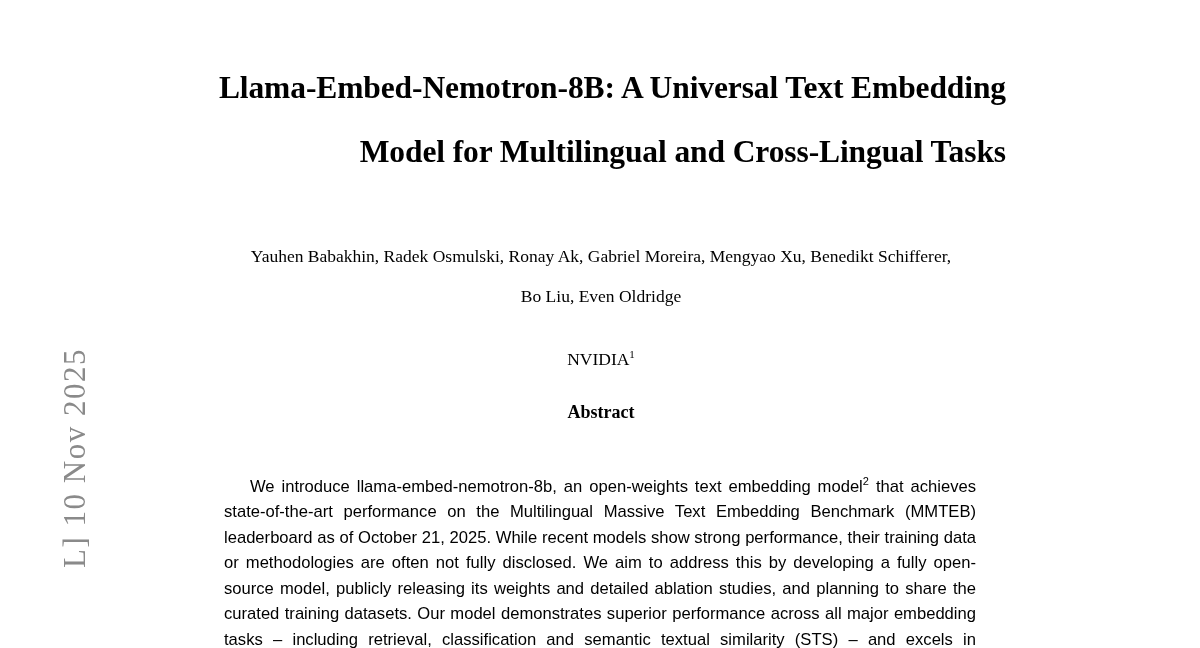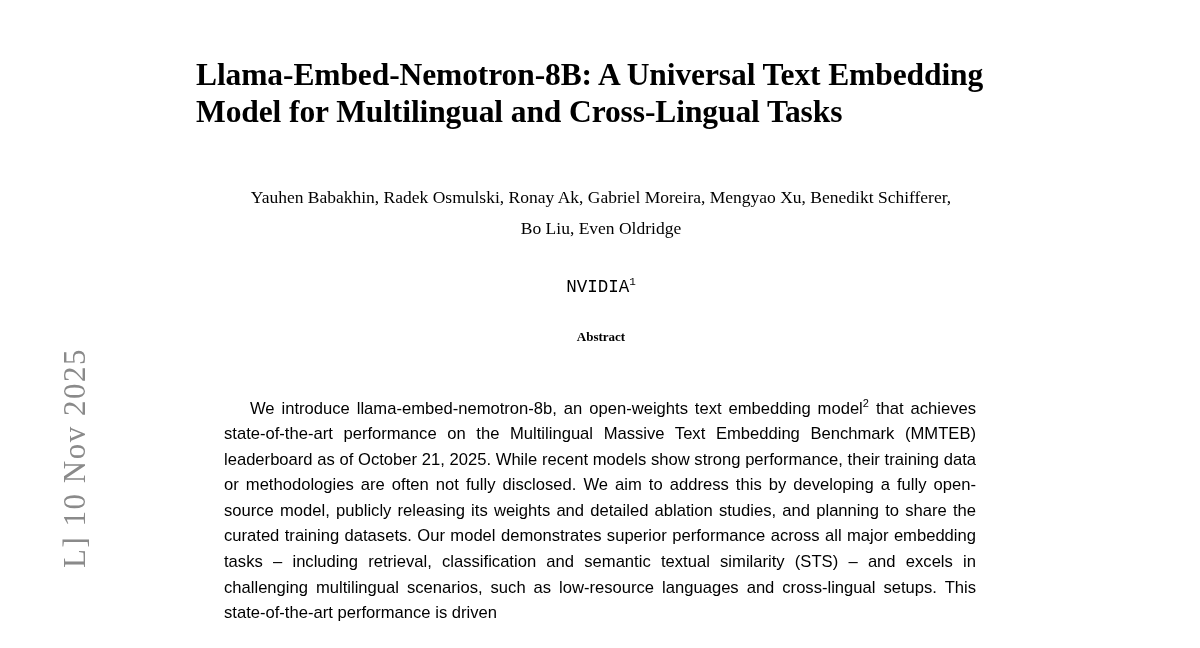--- a/index.html
+++ b/index.html
@@ -51,50 +51,50 @@
     position: absolute;
     left: 196px;
     top: 0;
     width: 810px;
   }
 
   .title {
     font-family: "Liberation Serif", serif;
     font-weight: bold;
     font-size: 31.5px;
-    line-height: 37px;
-    text-align: left;
+    line-height: 64px;
+    text-align: right;
     margin-top: 56px;
     letter-spacing: -0.1px;
   }
 
   .authors {
     font-family: "Liberation Serif", serif;
     font-size: 17.5px;
-    line-height: 31px;
+    line-height: 40px;
     text-align: center;
     margin-top: 52px;
     padding: 0 50px;
   }
 
   .affiliation {
-    font-family: Liberation Mono, monospace;
+    font-family: Liberation Serif, serif;
     font-size: 17.5px;
     text-align: center;
     margin-top: 32px;
   }
   .affiliation sup {
     font-size: 11px;
     vertical-align: super;
   }
 
   .abstract-head {
     font-family: "Liberation Serif", serif;
     font-weight: bold;
-    font-size: 13px;
+    font-size: 18px;
     text-align: center;
     margin-top: 32px;
   }
 
   .abstract-body {
     font-family: Liberation Sans, sans-serif;
     font-size: 16.6px;
     line-height: 25.6px;
     text-align: justify;
     text-justify: inter-word;

